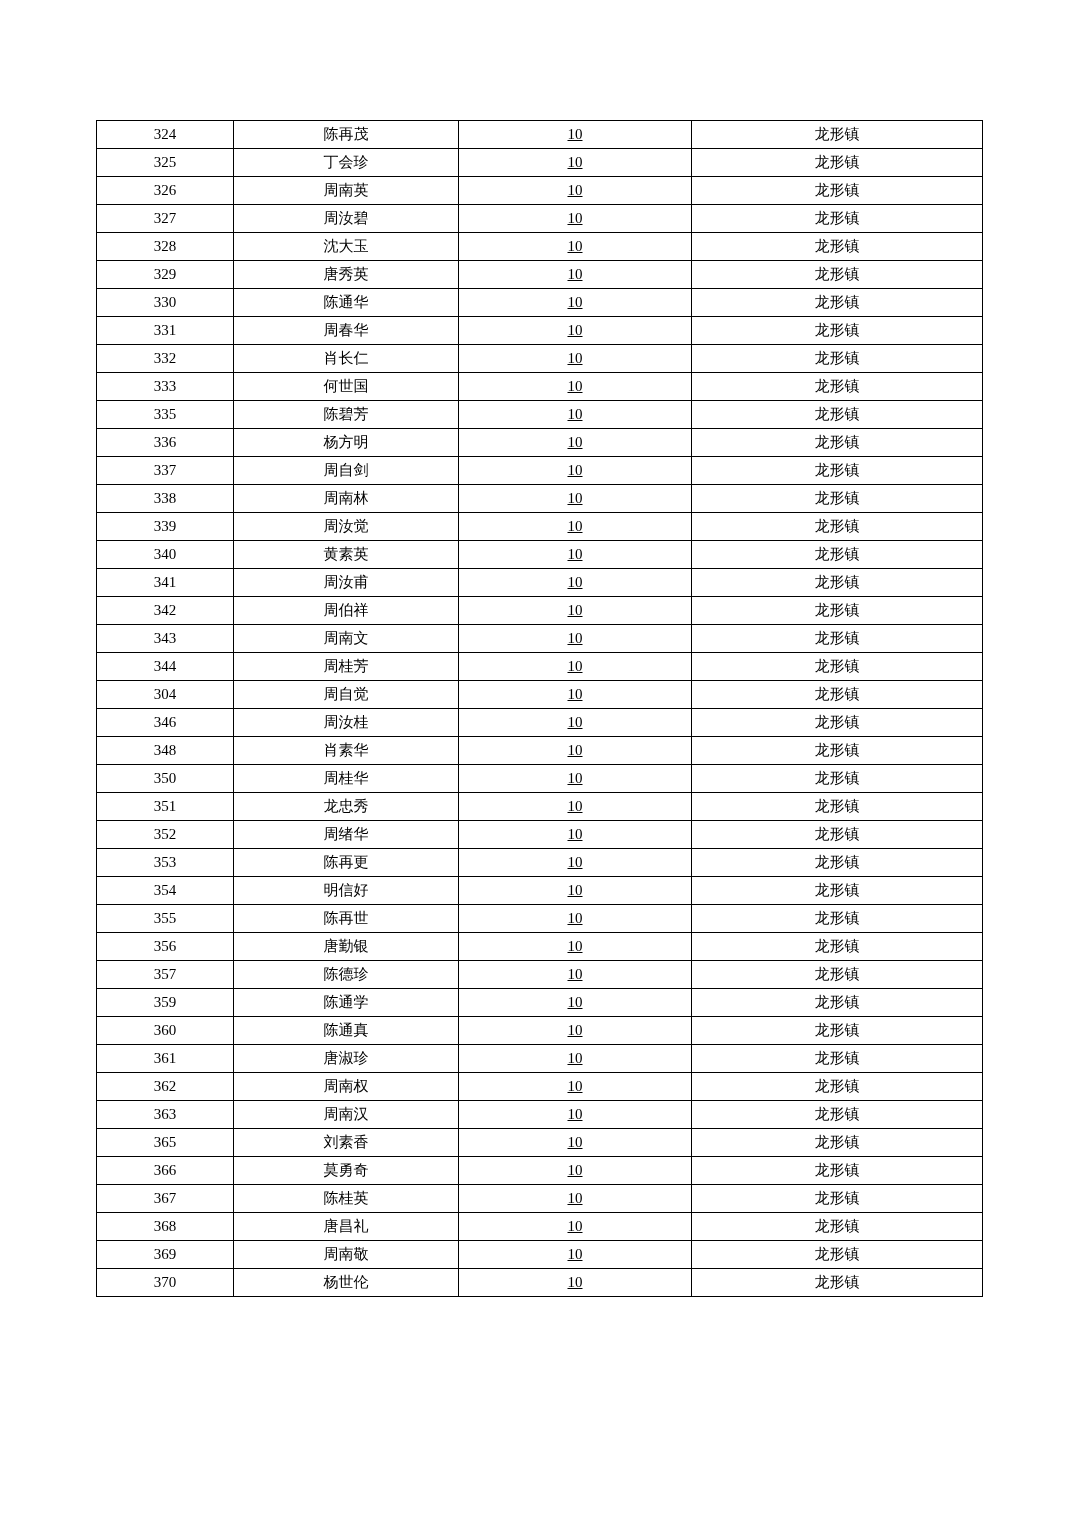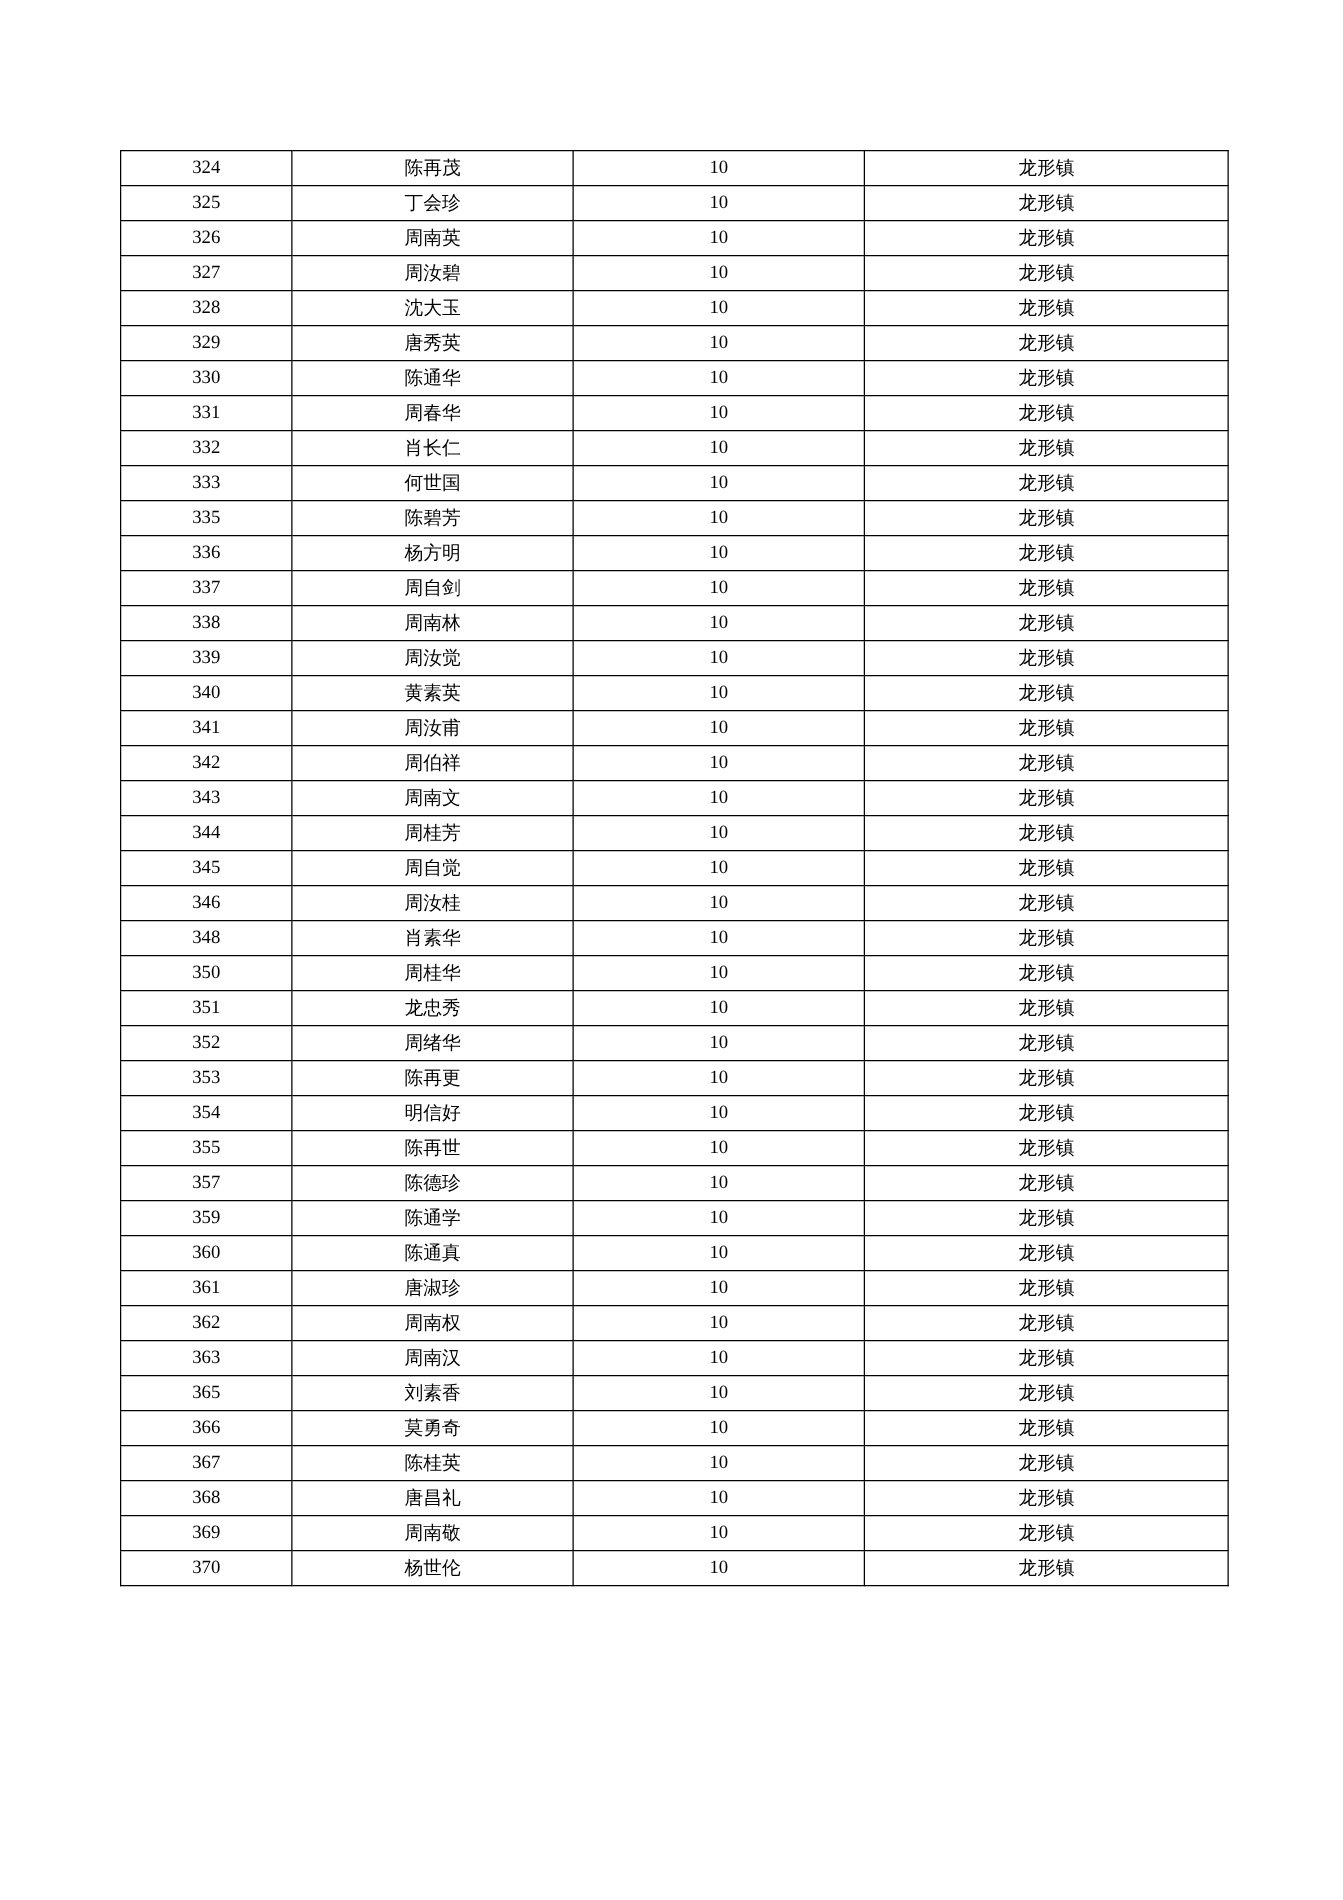--- a/index.html
+++ b/index.html
@@ -45,20 +45,21 @@
     font-family: "Liberation Serif", serif;
   }
   td.col-name {
     width: 224px;
     font-family: "DejaVu Sans", sans-serif;
     font-size: 14px;
   }
   td.col-amount {
     width: 232px;
     font-family: "Liberation Serif", serif;
+    text-decoration: underline;
   }
   td.col-town {
     width: 290px;
     font-family: "DejaVu Sans", sans-serif;
     font-size: 14px;
   }
 </style>
 </head>
 <body>
 
@@ -180,21 +181,21 @@
             <td class="col-amount">10</td>
             <td class="col-town">龙形镇</td>
           </tr>
           <tr>
             <td class="col-index">344</td>
             <td class="col-name">周桂芳</td>
             <td class="col-amount">10</td>
             <td class="col-town">龙形镇</td>
           </tr>
           <tr>
-            <td class="col-index">345</td>
+            <td class="col-index">304</td>
             <td class="col-name">周自觉</td>
             <td class="col-amount">10</td>
             <td class="col-town">龙形镇</td>
           </tr>
           <tr>
             <td class="col-index">346</td>
             <td class="col-name">周汝桂</td>
             <td class="col-amount">10</td>
             <td class="col-town">龙形镇</td>
           </tr>
@@ -230,20 +231,26 @@
           </tr>
           <tr>
             <td class="col-index">354</td>
             <td class="col-name">明信好</td>
             <td class="col-amount">10</td>
             <td class="col-town">龙形镇</td>
           </tr>
           <tr>
             <td class="col-index">355</td>
             <td class="col-name">陈再世</td>
+            <td class="col-amount">10</td>
+            <td class="col-town">龙形镇</td>
+          </tr>
+          <tr>
+            <td class="col-index">356</td>
+            <td class="col-name">唐勤银</td>
             <td class="col-amount">10</td>
             <td class="col-town">龙形镇</td>
           </tr>
           <tr>
             <td class="col-index">357</td>
             <td class="col-name">陈德珍</td>
             <td class="col-amount">10</td>
             <td class="col-town">龙形镇</td>
           </tr>
           <tr>

